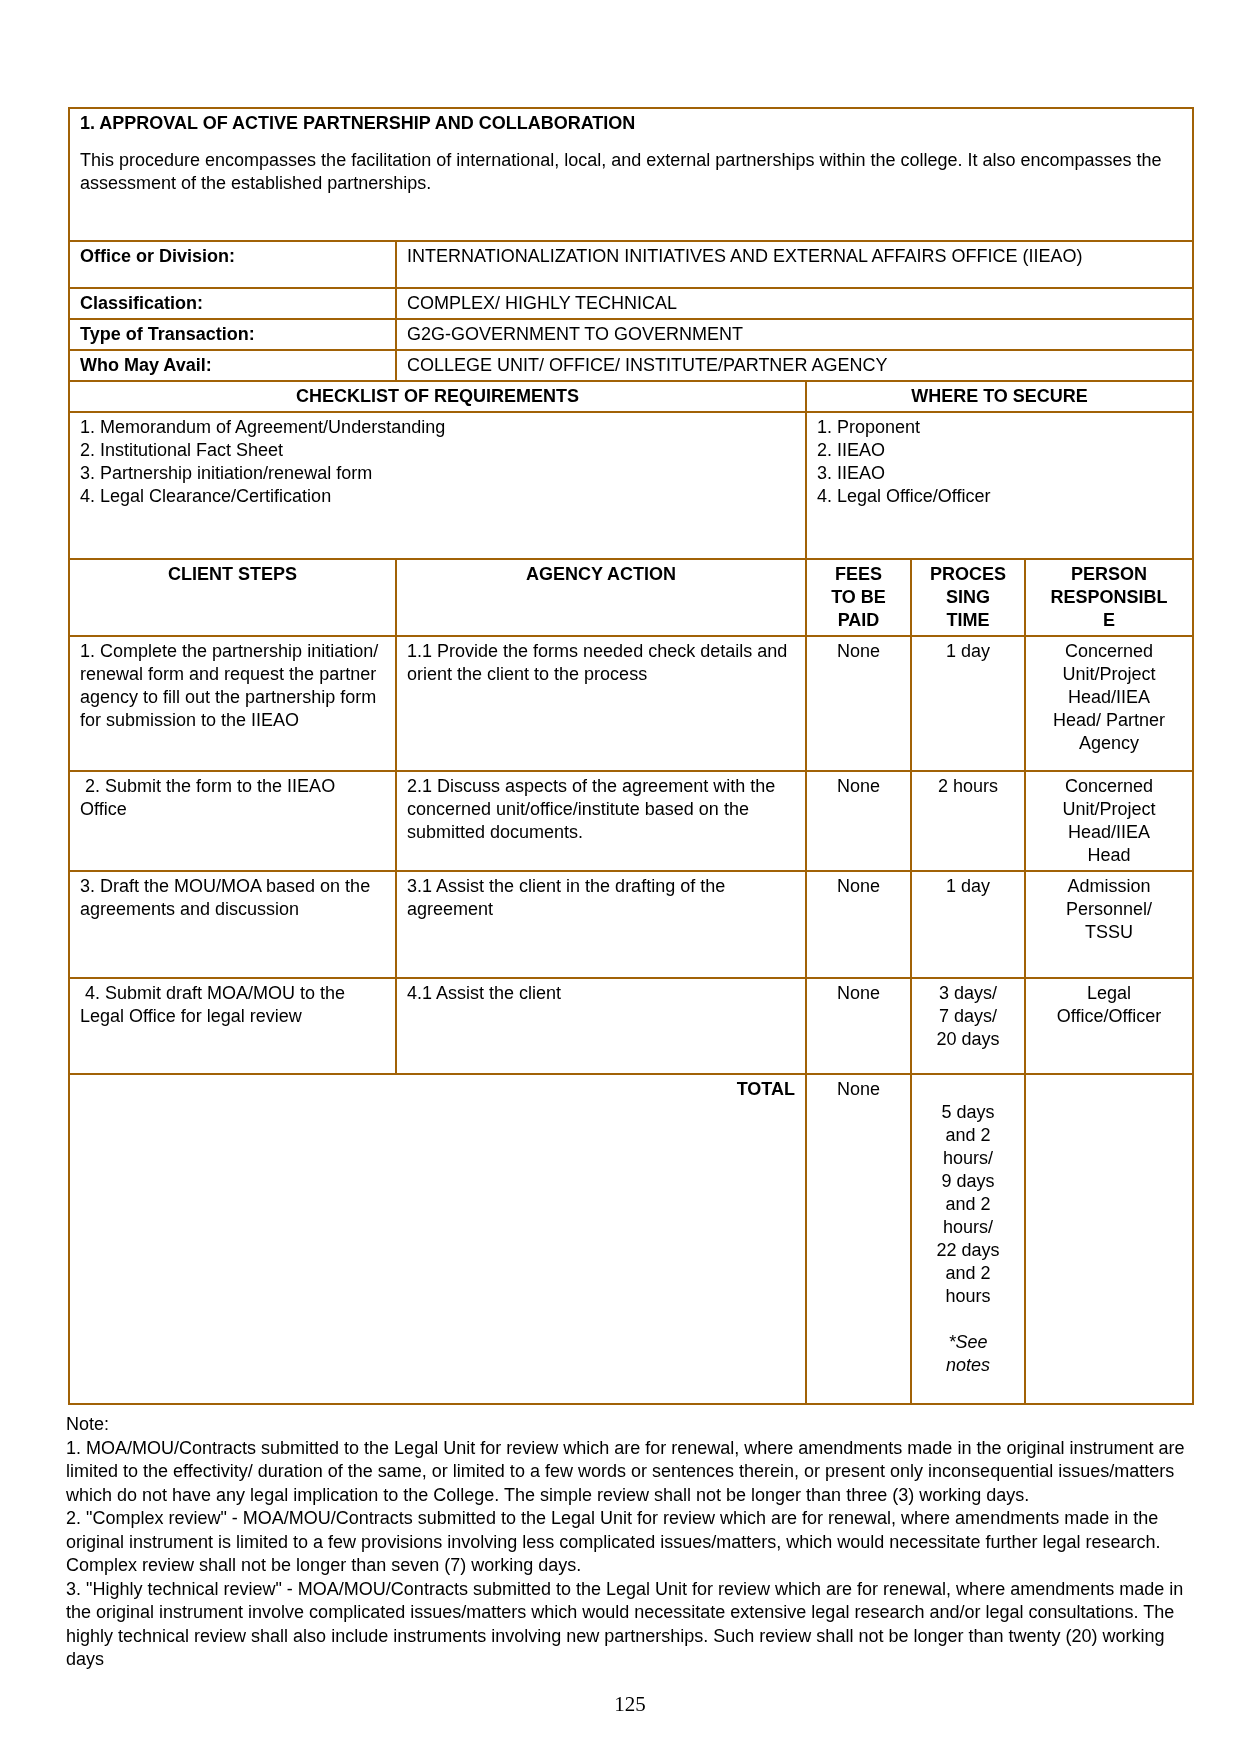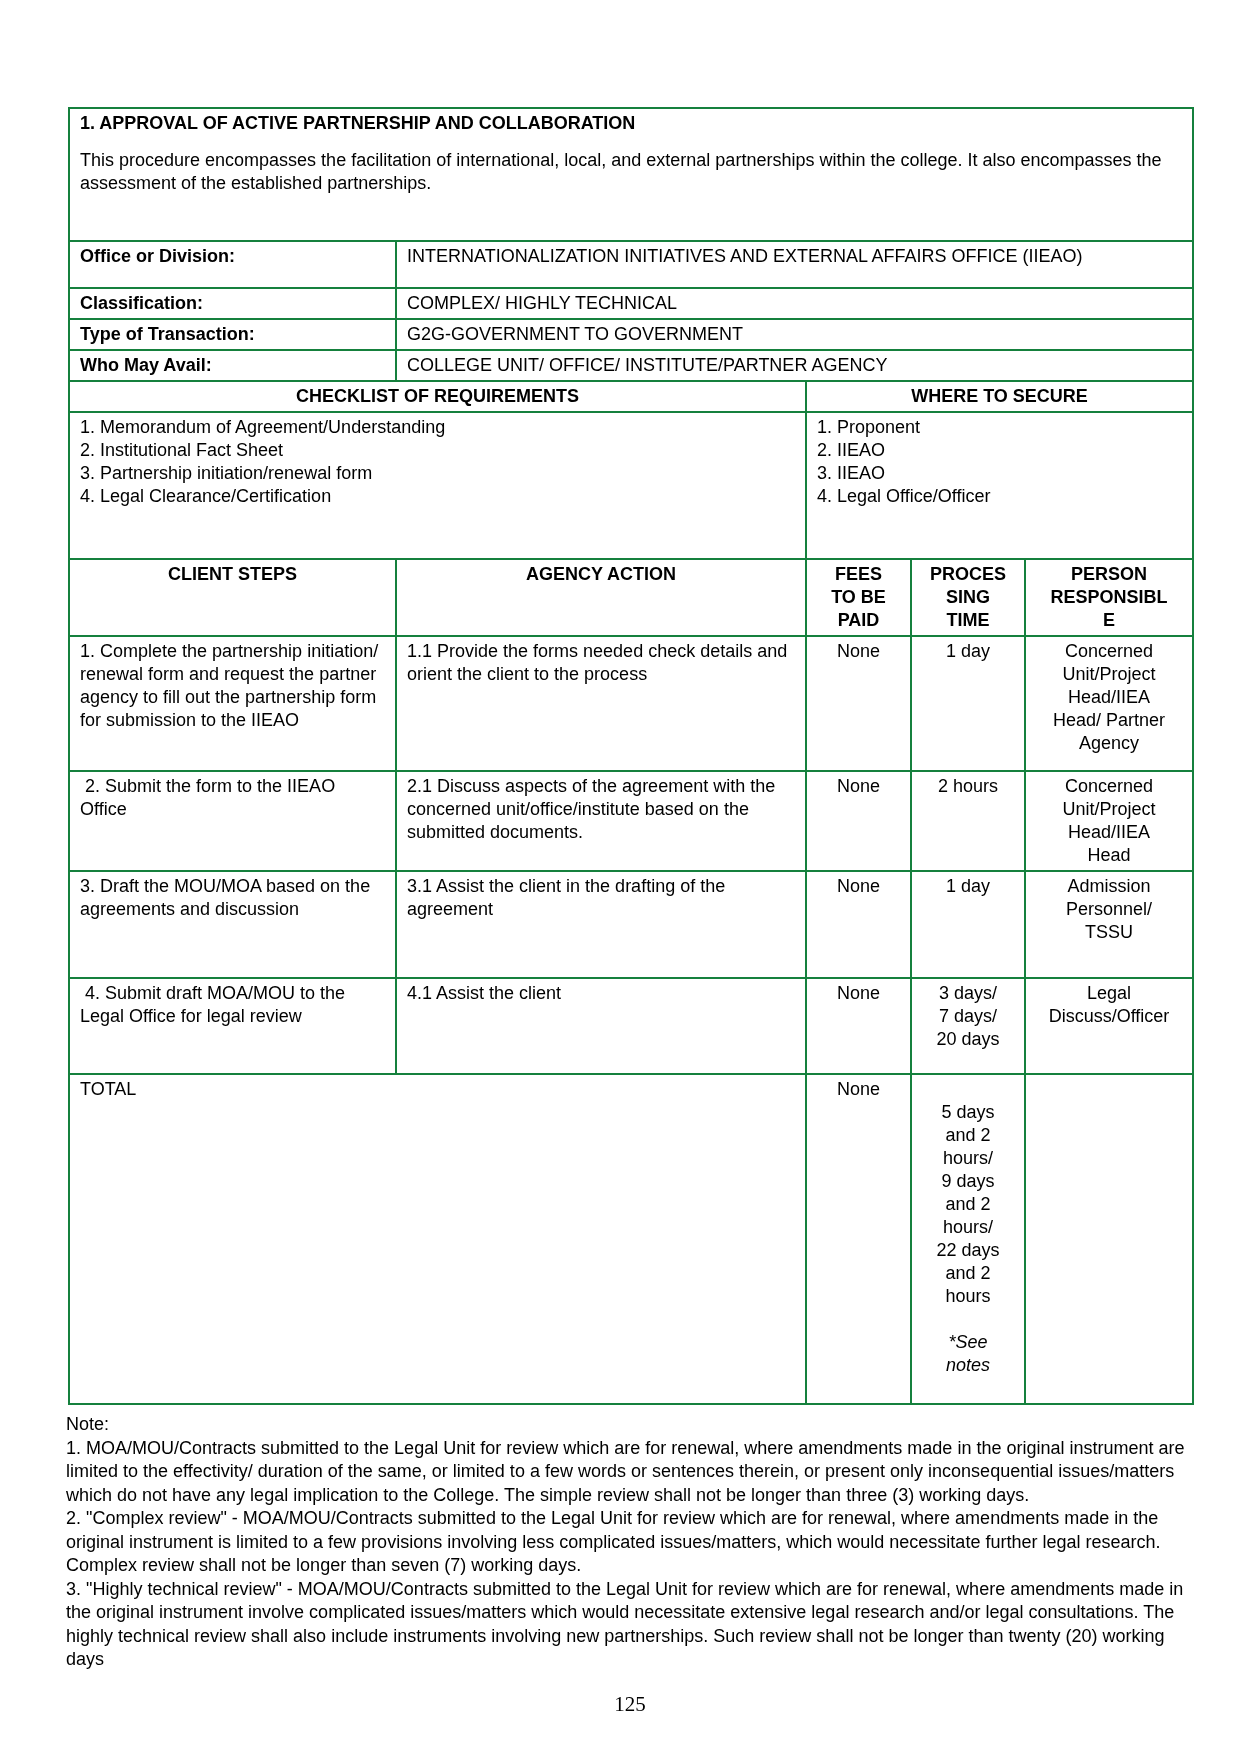--- a/index.html
+++ b/index.html
@@ -9,21 +9,21 @@
     font-size:18px;color:#000;
     position:relative;
   }
   .doc-table{
     border-collapse:collapse;
     table-layout:fixed;
     width:1124px;
     margin:107px 0 0 68px;
   }
   .doc-table td{
-    border:2px solid #15803d;
+    border:2px solid #a16207;
     vertical-align:top;
     padding:3px 10px;
     line-height:23px;
     overflow:hidden;
   }
   
   .title-cell{padding:8px 14px 10px 10px;}
   .proc-title{font-weight:bold;margin-bottom:14px;}
   .proc-desc{margin-top:8px;}
   
@@ -37,21 +37,21 @@
   
   .th{
     font-weight:bold;text-align:center;
     white-space:pre-line;
     padding-top:5px;
   }
   .cell-client{white-space:pre-wrap;}
   .cell-agency{}
   .cell-center{text-align:center;white-space:pre-line;}
   .cell-italic{font-style:italic;white-space:pre-line;}
-  .total-label-cell{text-align:left;padding-right:10px;}
+  .total-label-cell{text-align:right;padding-right:10px;font-weight:bold;}
   
   .r-title{height:133px;}
   .r-office{height:47px;}
   .r-small{height:26px;}
   .r-chkhdr{height:30px;}
   .r-chk{height:147px;}
   .r-hdr{height:77px;}
   .r-s1{height:135px;}
   .r-s2{height:88px;}
   .r-s3{height:107px;}
@@ -174,21 +174,21 @@
 TSSU</td>
   </tr>
   <tr class="r-s4">
     <td class="cell-client"> 4. Submit draft MOA/MOU to the Legal Office for legal review</td>
     <td class="cell-agency">4.1 Assist the client</td>
     <td class="cell-center">None</td>
     <td class="cell-center">3 days/
 7 days/
 20 days</td>
     <td class="cell-center">Legal
-Discuss/Officer</td>
+Office/Officer</td>
   </tr>
 
   <tr class="r-total">
     <td colspan="2" class="total-label-cell">TOTAL</td>
     <td class="cell-center">None</td>
     <td class="cell-center">
       <div style="white-space:pre-line;">5 days
 and 2
 hours/
 9 days

